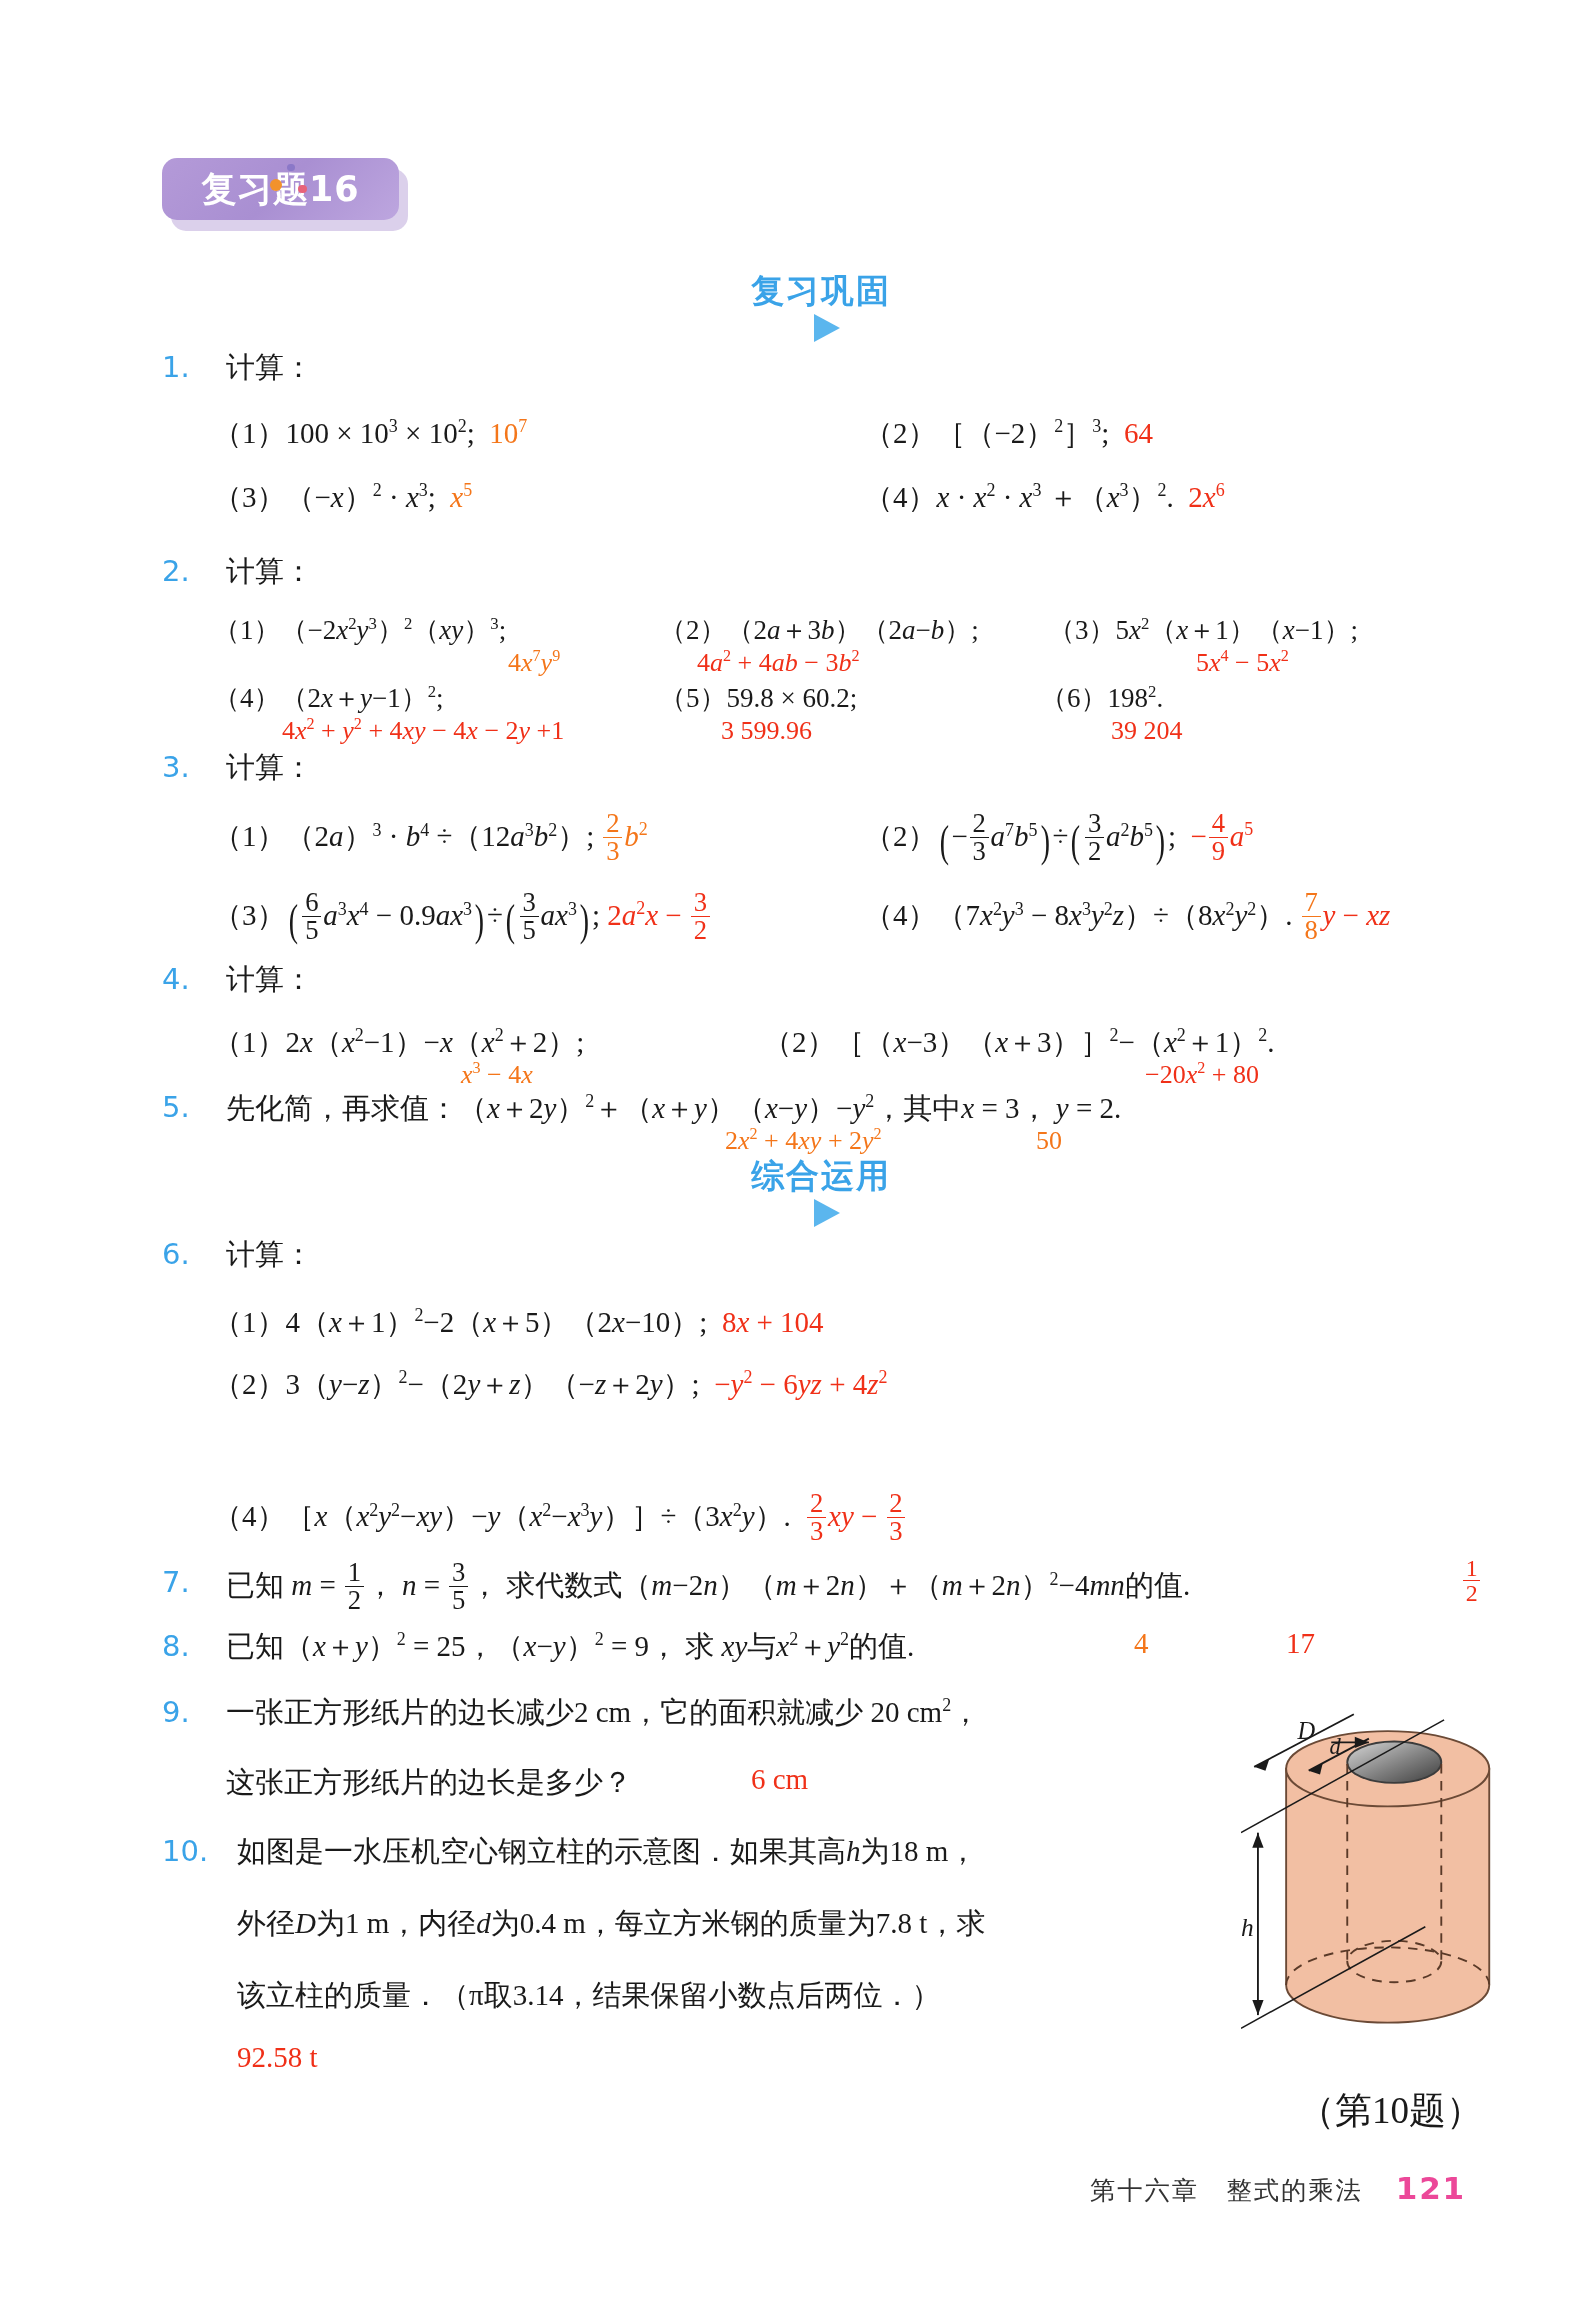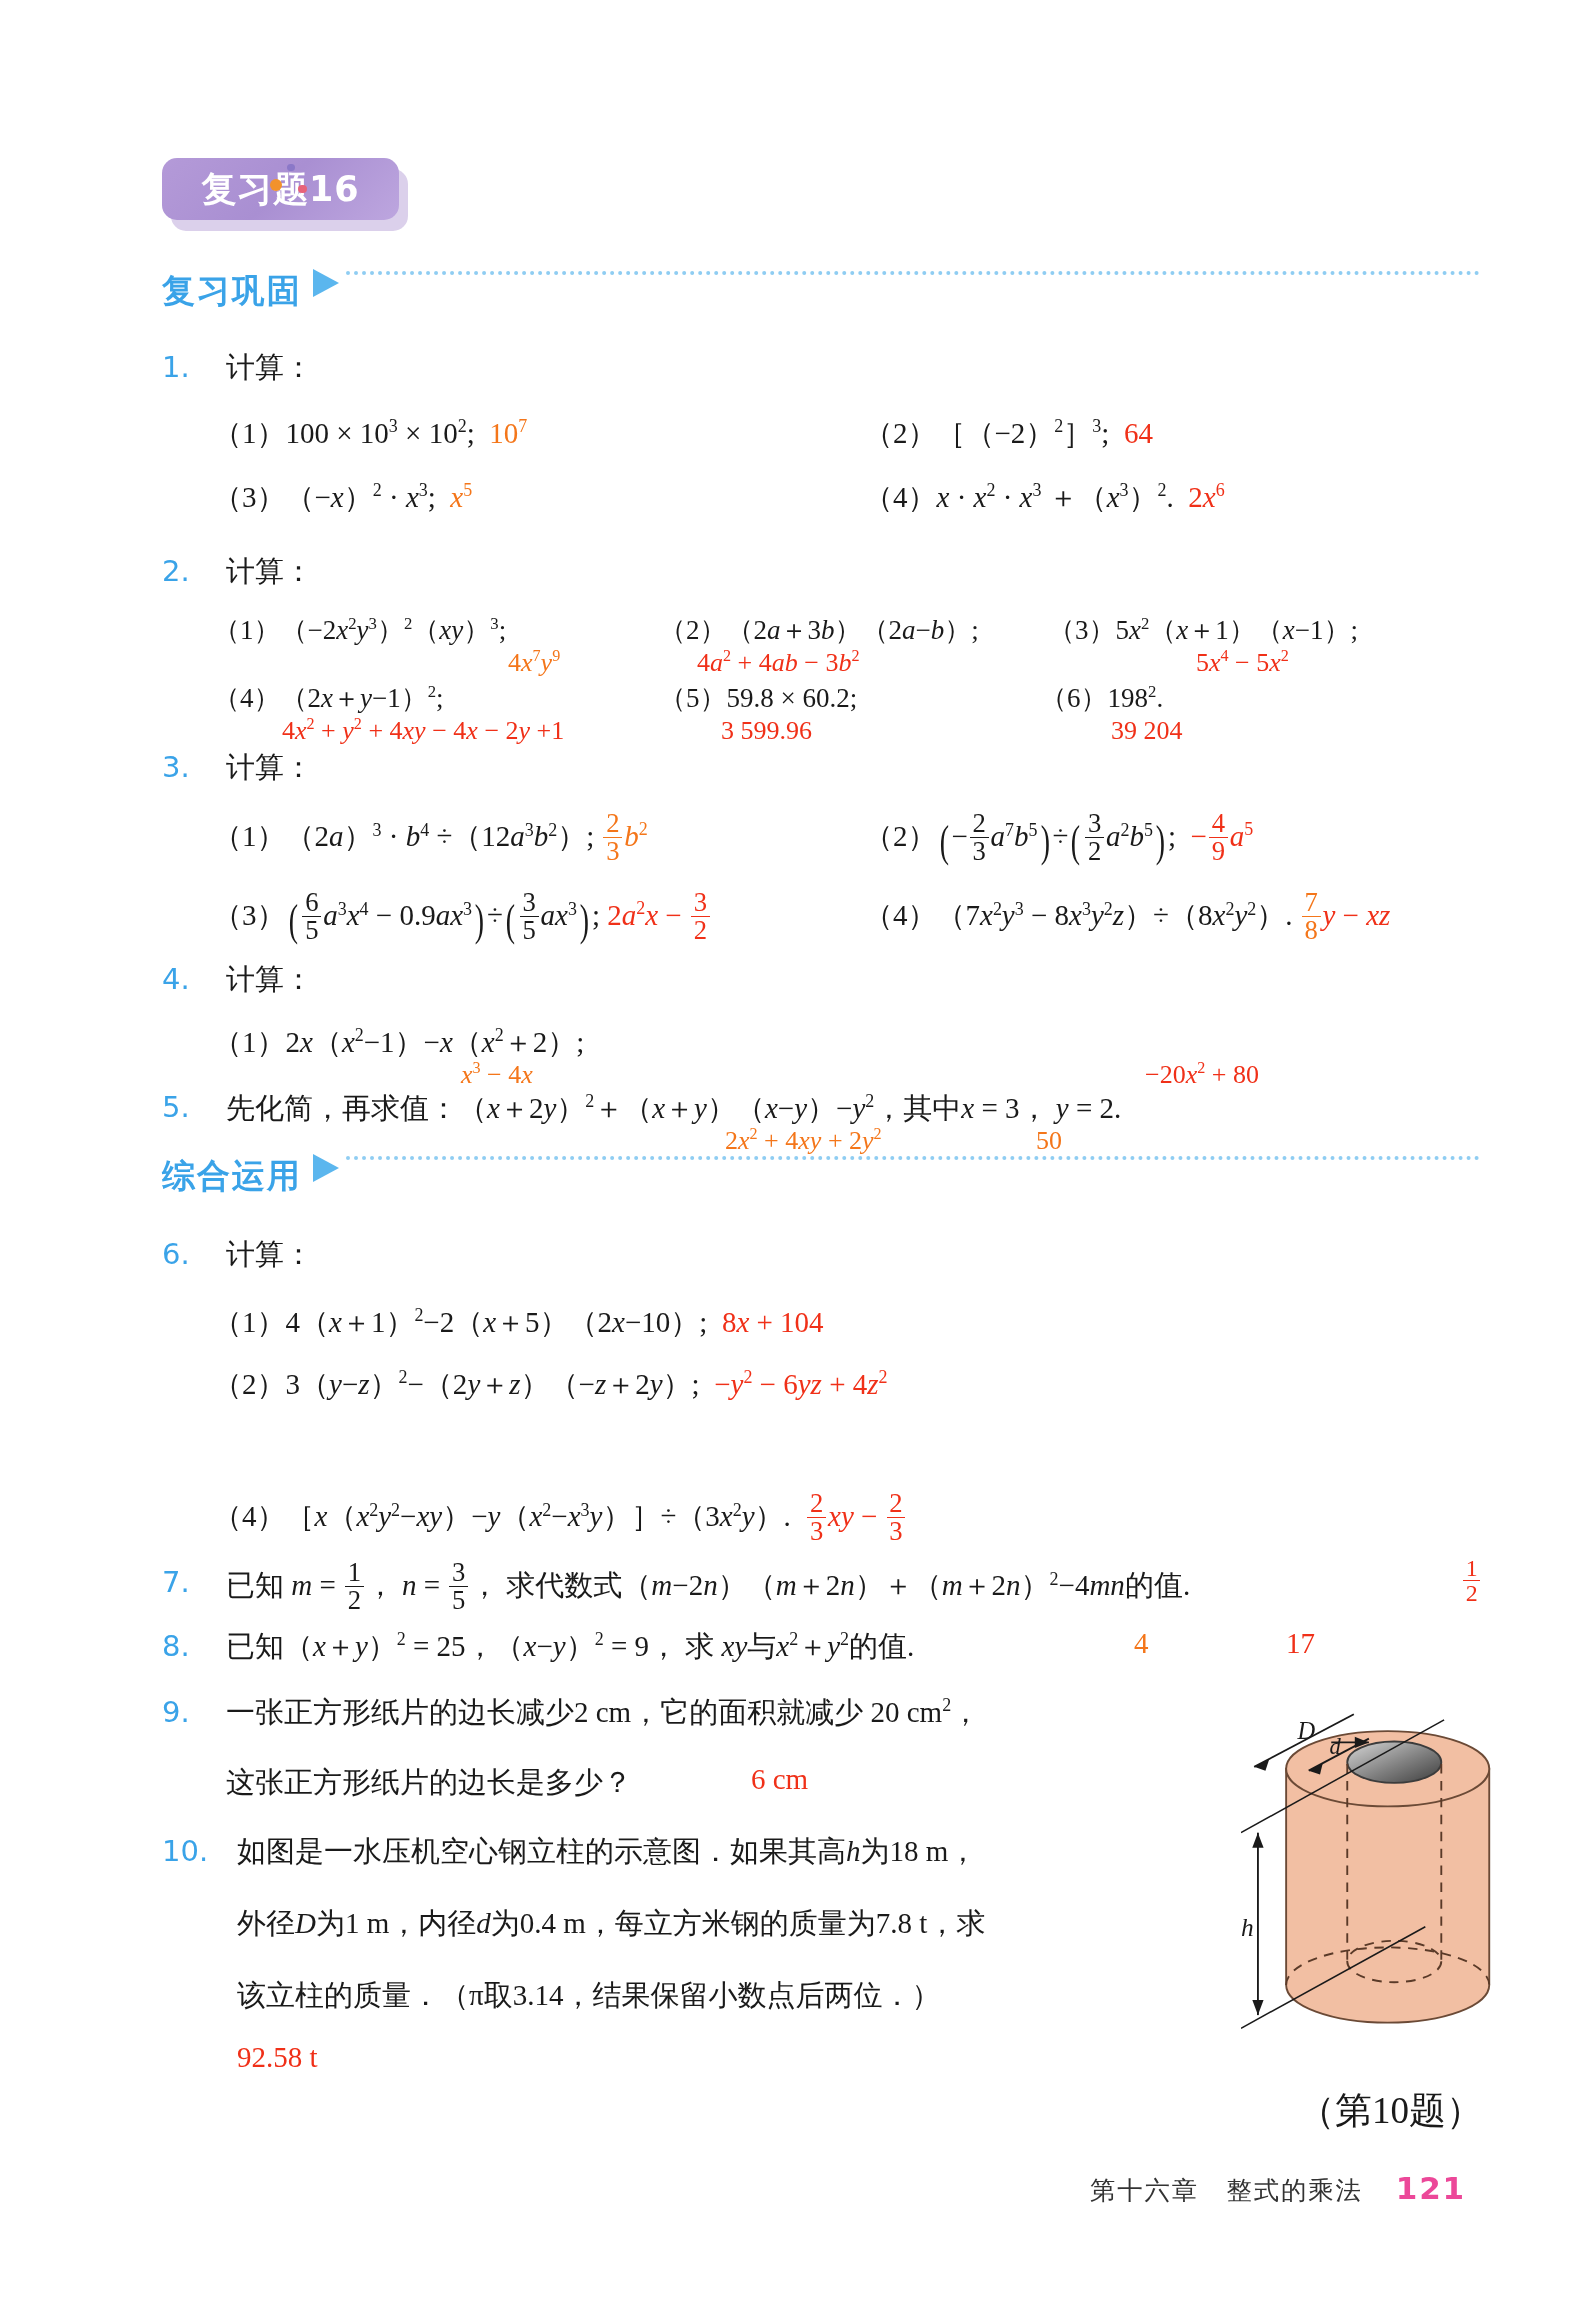--- a/index.html
+++ b/index.html
@@ -26,21 +26,21 @@
   }
   .badge-text{
     color:#ffffff;font-size:35px;letter-spacing:0.9px;font-weight:bold;
     font-family:"DejaVu Sans","Liberation Sans",sans-serif;
     text-align:right;
   }
   .dots{position:absolute;left:266px;top:160px;width:47px;height:42px;}
   .dot{position:absolute;border-radius:50%;}
 
   
-  .sec{position:absolute;display:flex;}
+  .sec{position:absolute;display:flex;align-items:center;flex-direction:column;}
   .sec-title{
     color:#3aa3e8;font-size:33px;font-weight:bold;letter-spacing:1.9px;
     font-family:"DejaVu Sans","Liberation Sans",sans-serif;
   }
   .sec-tri{
     width:0;height:0;margin-left:11.3px;
     border-top:14px solid transparent;border-bottom:14px solid transparent;
     border-left:26px solid #5bb6ee;
   }
   .sec-dots{
@@ -183,20 +183,23 @@
   </span>
 
   <span class="num" style="left:162px;top:962px;">4.</span>
   <span class="tx cn" style="left:226px;top:960px;">计算：</span>
 
   <span class="tx" style="left:213px;top:1023px;">
     （1）2<i>x</i>（<i>x</i><sup>2</sup>−1）−<i>x</i>（<i>x</i><sup>2</sup>＋2）;
   </span>
   <span class="tx ans2" style="left:461px;top:1060px;font-size:26px;"><i>x</i><sup>3</sup> − 4<i>x</i></span>
 
+  <span class="tx" style="left:763px;top:1023px;">
+    （2）［（<i>x</i>−3）（<i>x</i>＋3）］<sup>2</sup>−（<i>x</i><sup>2</sup>＋1）<sup>2</sup>.
+  </span>
   <span class="tx ans" style="left:1145px;top:1060px;font-size:26px;">−20<i>x</i><sup>2</sup> + 80</span>
 
   <span class="num" style="left:162px;top:1090px;">5.</span>
   <span class="tx" style="left:226px;top:1089px;">
     <span class="cn">先化简，再求值：</span>（<i>x</i>＋2<i>y</i>）<sup>2</sup>＋（<i>x</i>＋<i>y</i>）（<i>x</i>−<i>y</i>）−<i>y</i><sup>2</sup><span class="cn">，其中</span><i>x</i> = 3， <i>y</i> = 2.
   </span>
   <span class="tx ans2" style="left:725px;top:1126px;font-size:26px;">2<i>x</i><sup>2</sup> + 4<i>xy</i> + 2<i>y</i><sup>2</sup></span>
   <span class="tx ans2" style="left:1036px;top:1126px;font-size:26px;">50</span>
 
   <div class="sec" style="left:162px;top:1154px;width:1318px;">

